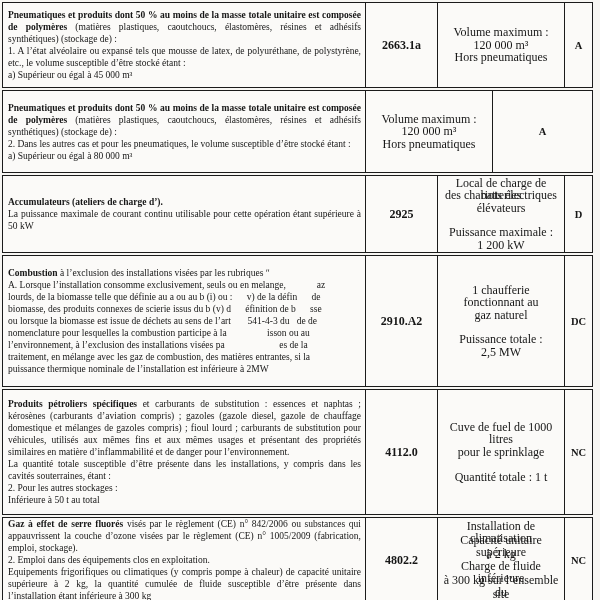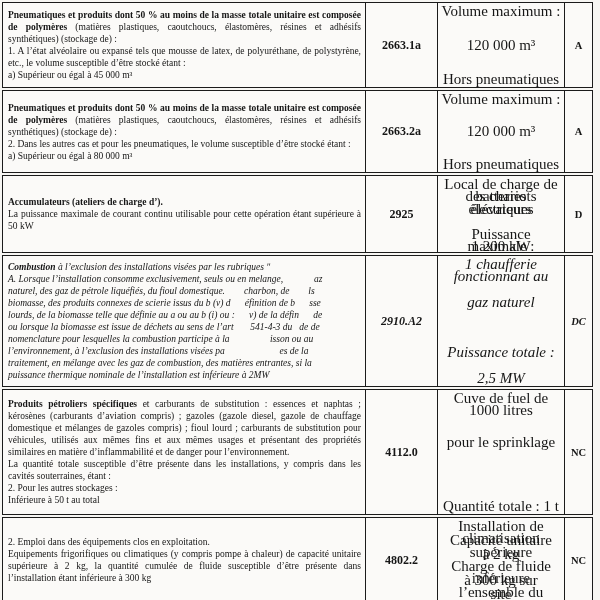--- a/index.html
+++ b/index.html
@@ -48,24 +48,23 @@
     align-items: center;
     text-align: center;
     font-weight: bold;
     font-size: 12px;
   }
   .cell.details {
     width: 127px;
     border-left: 1.6px solid #1b1b1b;
     align-items: center;
     text-align: center;
-    font-size: 15px;
+    font-size: 12px;
     line-height: 12.4px;
     padding: 2px 3px;
-    justify-content: space-between;
   }
   .cell.classement {
     flex: 1;
     border-left: 1.6px solid #1b1b1b;
     align-items: center;
     text-align: center;
     font-weight: bold;
     font-size: 10.5px;
   }
   .para {
@@ -101,23 +100,20 @@
       <div class="cell classement">
         <div>A</div>
       </div>
     </div>
     <div class="row" style="height: 83px;">
       <div class="cell desc">
         <div class="para"><b>Pneumatiques et produits dont 50 % au moins de la masse totale unitaire est composée de polymères</b> (matières plastiques, caoutchoucs, élastomères, résines et adhésifs synthétiques) (stockage de) :</div>
         <div class="para">2. Dans les autres cas et pour les pneumatiques, le volume susceptible d’être stocké étant :</div>
         <div class="para-plain">a) Supérieur ou égal à 80 000 m³</div>
       </div>
-      <div class="cell rubrique">
-        <div>2663.2a</div>
-      </div>
       <div class="cell details">
         <div class="dline">Volume maximum :</div>
         <div class="dline">120 000 m³</div>
         <div class="dline">Hors pneumatiques</div>
       </div>
       <div class="cell classement">
         <div>A</div>
       </div>
     </div>
     <div class="row" style="height: 78px;">
@@ -133,27 +129,26 @@
         <div class="dline">des chariots électriques</div>
         <div class="dline">élévateurs</div>
         <div class="dline">&nbsp;</div>
         <div class="dline">Puissance maximale :</div>
         <div class="dline">1 200 kW</div>
       </div>
       <div class="cell classement">
         <div>D</div>
       </div>
     </div>
-    <div class="row" style="height: 132px; font-style: italic;">
+    <div class="row" style="height: 132px;">
       <div class="cell desc">
         <div class="line"><b>Combustion</b> à l’exclusion des installations visées par les rubriques ʺ</div>
         <div class="line">A. Lorsque l’installation consomme exclusivement, seuls ou en melange,             az</div>
-        <div class="line">naturel, des gaz de pétrole liquéfiés, du fioul domestique.        charbon, de        ls</div>
+        <div class="line">lourds, de la biomasse telle que définie au a ou au b (i) ou :      v) de la défin      de</div>
         <div class="line">biomasse, des produits connexes de scierie issus du b (v) d      éfinition de b      sse</div>
-        <div class="line">lourds, de la biomasse telle que définie au a ou au b (i) ou :      v) de la défin      de</div>
         <div class="line">ou lorsque la biomasse est issue de déchets au sens de l’art       541-4-3 du   de de</div>
         <div class="line">nomenclature pour lesquelles la combustion participe à la                 isson ou au</div>
         <div class="line">l’environnement, à l’exclusion des installations visées pa                       es de la</div>
         <div class="line">traitement, en mélange avec les gaz de combustion, des matières entrantes, si la</div>
         <div class="line">puissance thermique nominale de l’installation est inférieure à 2MW</div>
       </div>
       <div class="cell rubrique">
         <div>2910.A2</div>
       </div>
       <div class="cell details">
@@ -182,20 +177,21 @@
         <div class="dline">pour le sprinklage</div>
         <div class="dline">&nbsp;</div>
         <div class="dline">Quantité totale : 1 t</div>
       </div>
       <div class="cell classement">
         <div>NC</div>
       </div>
     </div>
     <div class="row" style="height: 86px;">
       <div class="cell desc">
+        <div class="para"><b>Gaz à effet de serre fluorés</b> visés par le règlement (CE) n° 842/2006 ou substances qui appauvrissent la couche d’ozone visées par le règlement (CE) n° 1005/2009 (fabrication, emploi, stockage).</div>
         <div class="para-plain">2. Emploi dans des équipements clos en exploitation.</div>
         <div class="para">Equipements frigorifiques ou climatiques (y compris pompe à chaleur) de capacité unitaire supérieure à 2 kg, la quantité cumulée de fluide susceptible d’être présente dans l’installation étant inférieure à 300 kg</div>
       </div>
       <div class="cell rubrique">
         <div>4802.2</div>
       </div>
       <div class="cell details">
         <div class="dline">Installation de climatisation</div>
         <div class="dline">Capacité unitaire supérieure</div>
         <div class="dline">à 2 kg</div>

